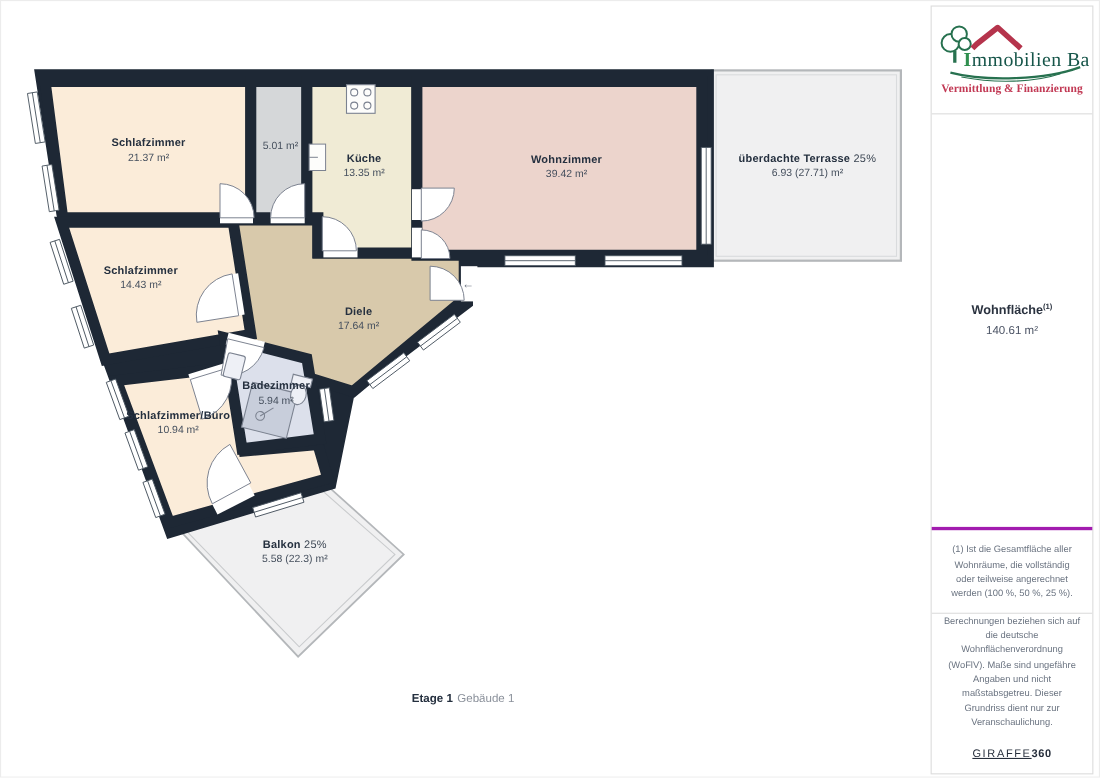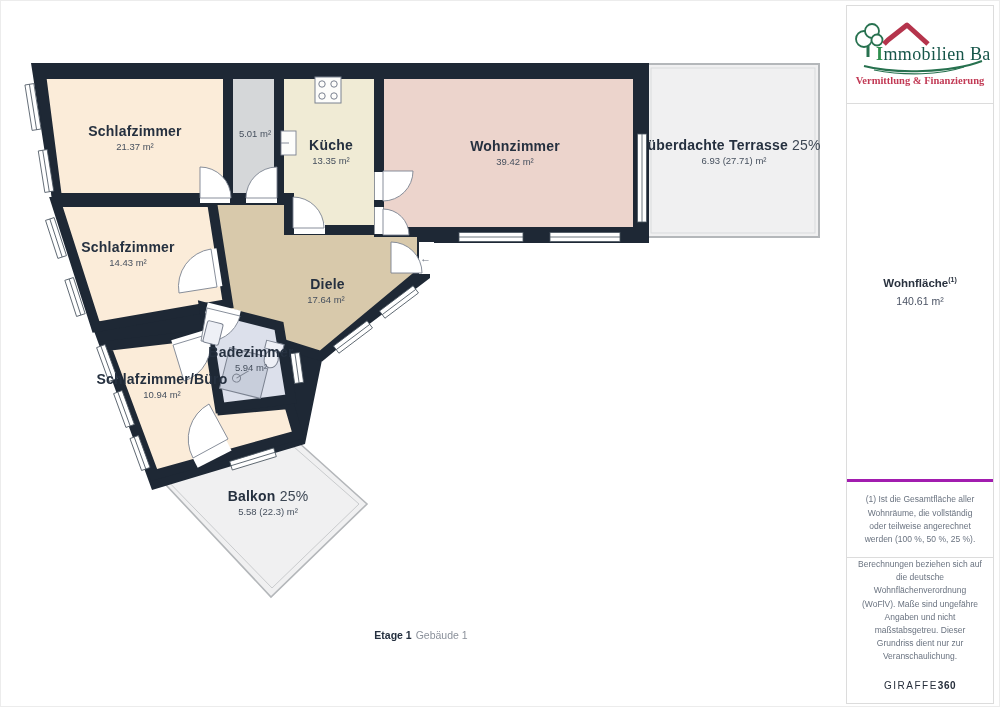--- a/index.html
+++ b/index.html
@@ -1,37 +1,37 @@
 <!DOCTYPE html>
 <html><head>
 <meta charset="utf-8">
 <style>
   html,body{margin:0;padding:0;background:#fff;}
   .frame{position:relative;width:1000px;height:707px;background:#fff;border:1px solid #ececec;box-sizing:border-box;overflow:hidden;font-family:"Liberation Sans",sans-serif;}
   .plan-svg{position:absolute;left:0;top:0;}
   .labels{position:absolute;left:0;top:0;width:845px;height:707px;pointer-events:none;}
   .rl{position:absolute;transform:translate(-50%,-50%);text-align:center;white-space:nowrap;}
-  .rl-name{font-size:14px;font-weight:bold;color:#25303f;letter-spacing:.2px;text-align:right;}
+  .rl-name{font-size:10px;font-weight:bold;color:#25303f;letter-spacing:.2px;}
   .rl-pct{font-weight:normal;color:#3d4754;}
   .rl-area{font-size:9.5px;color:#46505e;margin-top:2px;}
   .etage{position:absolute;left:320px;top:628px;width:200px;text-align:center;font-size:10.5px;}
   .etage .e1{font-weight:bold;color:#25303f;}
   .etage .e2{color:#8b919b;margin-left:4px;}
 
   .sidebar{position:absolute;left:845px;top:4px;width:148px;height:699px;background:#fff;border:1px solid #dcdcdc;box-sizing:border-box;display:flex;flex-direction:column;}
   .sb-logo{height:97px;border-bottom:1px solid #dcdcdc;display:flex;align-items:center;justify-content:center;}
   .sb-main{flex:1;display:flex;align-items:center;justify-content:center;}
   .wf{text-align:center;}
   .wf-title{font-size:11.5px;font-weight:bold;color:#2a323f;}
   .wf-title sup{font-size:7px;}
   .wf-value{font-size:10.5px;color:#4a5263;margin-top:6px;}
   .sb-note1{border-top:3px solid #a21caf;padding:11px 11px;font-size:8.5px;line-height:1.55;color:#6a7380;text-align:center;}
   .sb-note2{border-top:1px solid #dcdcdc;padding:0 11px 10px;font-size:8.5px;line-height:1.55;color:#6a7380;text-align:center;display:flex;flex-direction:column;flex:0 0 auto;}
   .giraffe{margin-top:14px;font-size:10px;letter-spacing:1.5px;color:#262e3b;text-align:center;}
-  .giraffe .g1{font-weight:normal;}
+  .giraffe .g1{font-weight:normal;text-decoration:underline;}
   .giraffe .g2{font-weight:bold;letter-spacing:.5px;}
 </style>
 </head>
 <body>
 
 <div class="frame">
 
   <svg class="plan-svg" width="845" height="707" viewBox="0 0 845 707">
 
     <g>

